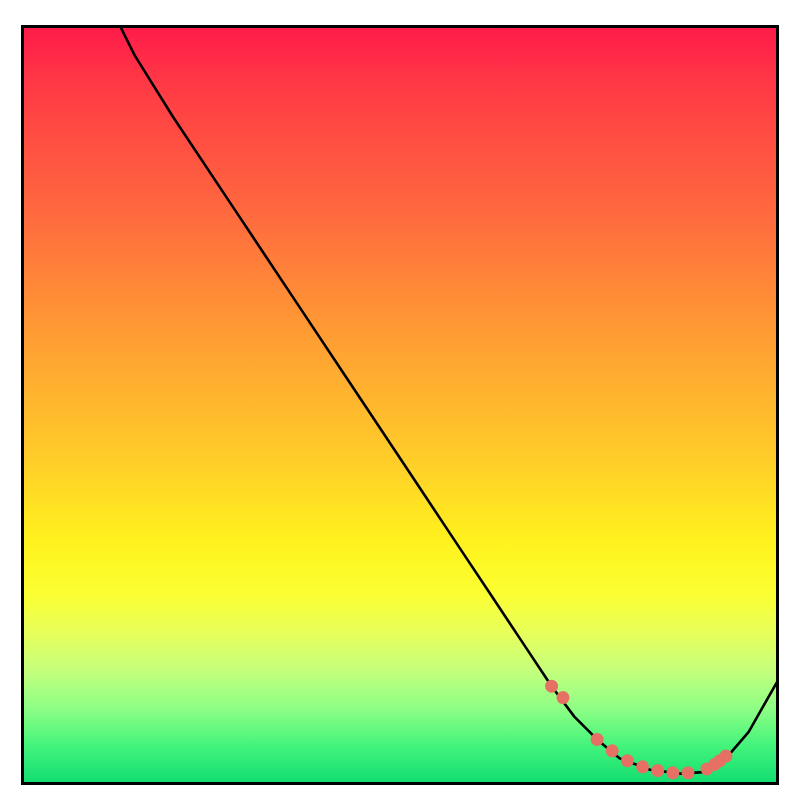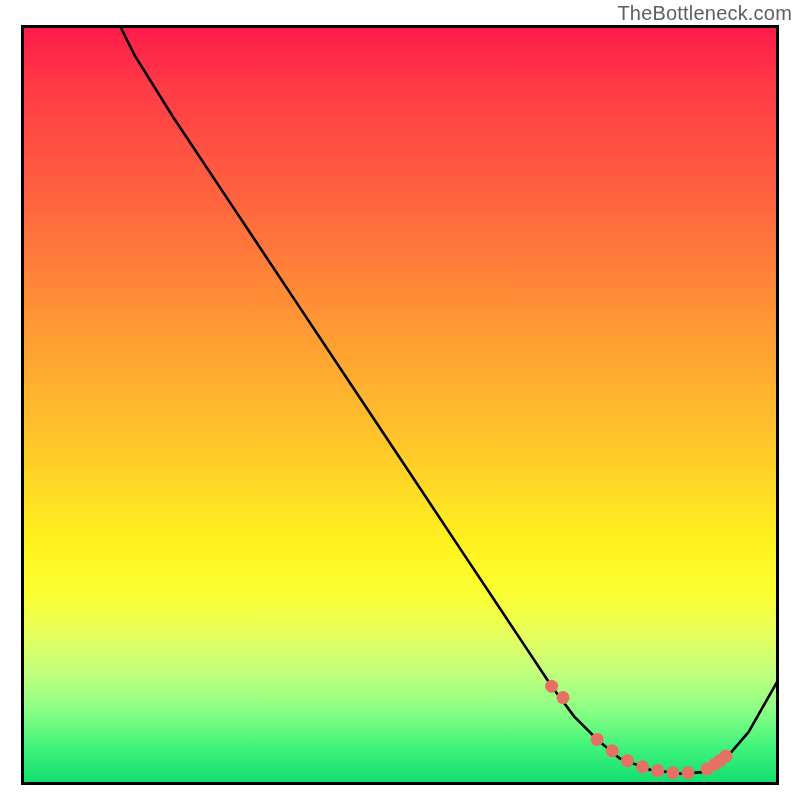--- a/index.html
+++ b/index.html
@@ -66,21 +66,20 @@
     position: absolute;
     inset: 0;
     width: 100%;
     height: 100%;
   }
 </style>
 </head>
 <body>
 
 <div class="wrap">
-  <div class="attribution">TheBottleneck.com</div>
 
   <div class="plot-frame">
     <div class="bg-gradient"></div>
 
     <svg class="curve" viewBox="0 0 758 760" preserveAspectRatio="none">
       <g>
         <path id="curve-path" fill="none" stroke="#000" stroke-width="2.6" stroke-linecap="round" stroke-linejoin="round" d="M98.5 0.0 L113.7 30.4 L151.6 91.2 L212.2 182.4 L272.9 273.6 L333.5 364.8 L394.2 456.0 L439.6 524.4 L470.0 570.0 L500.3 615.6 L530.6 661.2 L553.3 691.6 L576.1 714.4 L598.8 733.4 L629.1 744.8 L659.5 748.6 L682.2 747.1 L704.9 733.4 L727.7 706.8 L758.0 653.6"></path>
       </g>
       <g id="dots-layer">
           <circle cx="530.6" cy="661.2" r="6.5" fill="#e77065"></circle>

